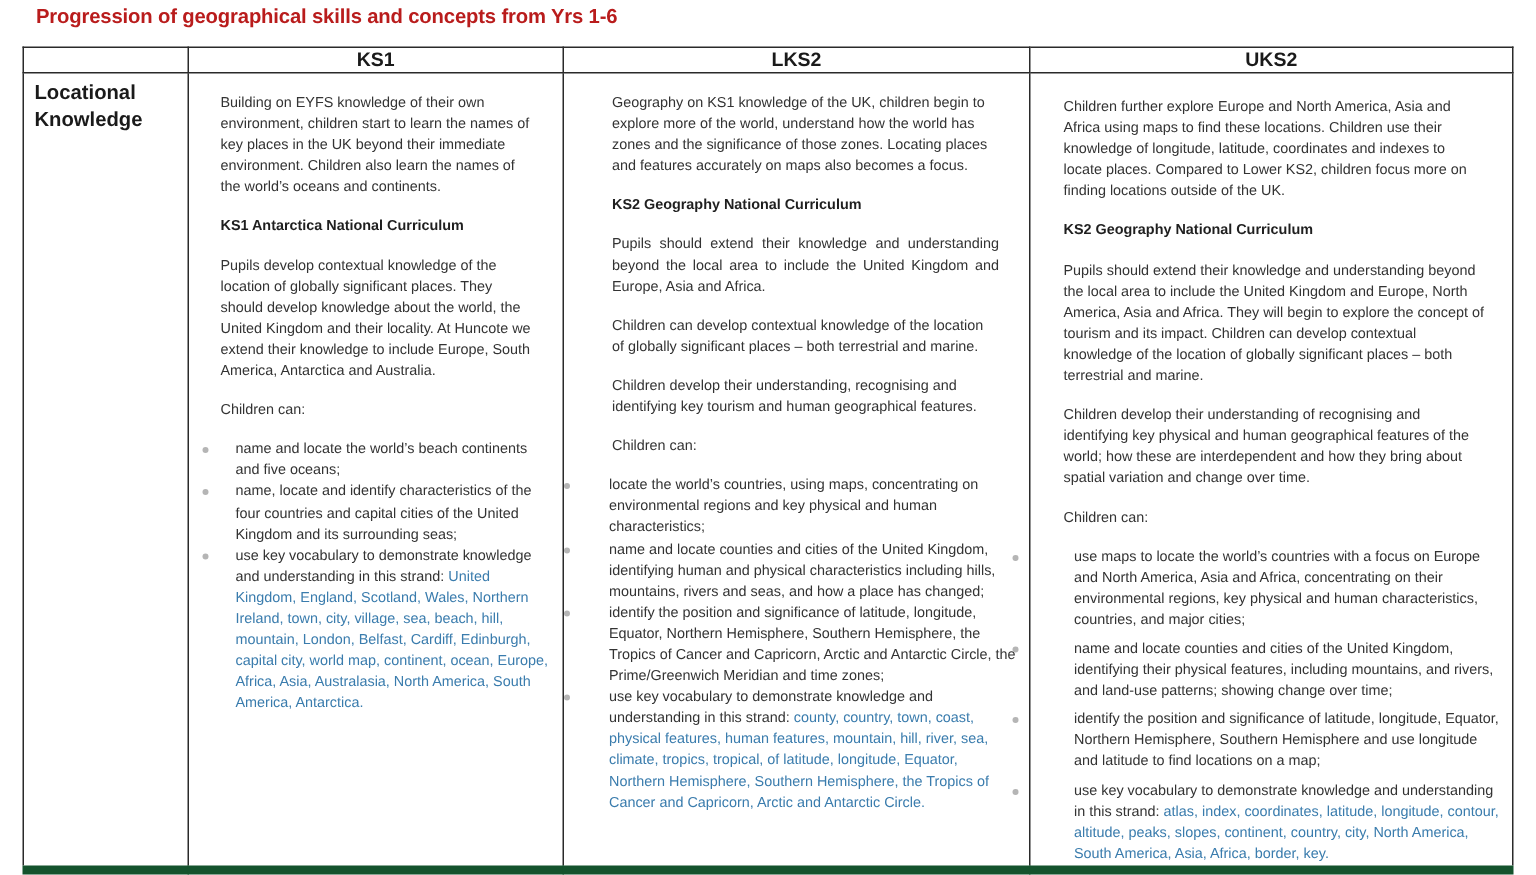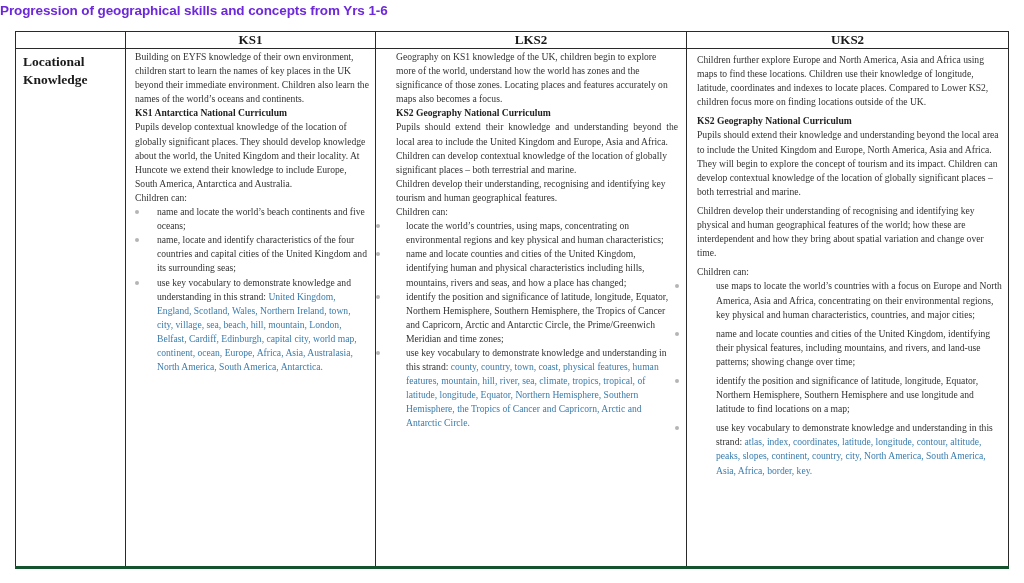--- a/index.html
+++ b/index.html
@@ -1,31 +1,31 @@
 <!DOCTYPE html>
 <html><head>
 <meta charset="utf-8">
 <style>
   html, body { margin: 0; padding: 0; background: #ffffff; }
   body { width: 1024px; height: 583px; overflow: hidden; position: relative;
          font-family: "Liberation Sans", sans-serif; color: #2b2b2b; }
-  .title { position: absolute; left: 0; top: 3px; font-size: 13.5px; font-weight: bold; color: #6d28d9; letter-spacing: -0.1px; }
+  .title { position: absolute; left: 24px; top: 3px; font-size: 13.5px; font-weight: bold; color: #b91c1c; letter-spacing: -0.1px; }
   table.grid { position: absolute; left: 15px; top: 31px; width: 993px; height: 538px;
                border-collapse: collapse; table-layout: fixed; }
-  table.grid td, table.grid th { border: 1.3px solid #2a2a2a; vertical-align: top; padding: 0; font-family: Liberation Serif, serif; }
+  table.grid td, table.grid th { border: 1.3px solid #2a2a2a; vertical-align: top; padding: 0; }
   table.grid tr.head { height: 17px; }
   table.grid th { font-size: 13px; font-weight: bold; text-align: center; color: #1a1a1a; line-height: 16px; }
-  table.grid tr.body { border-bottom: 3px solid #14532d; }
+  table.grid tr.body { border-bottom: 6px solid #14532d; }
   col.c0 { width: 110px; } col.c1 { width: 250px; } col.c2 { width: 311px; } col.c3 { width: 322px; }
   .rowhead { font-size: 13.5px; font-weight: bold; color: #1a1a1a; padding: 4px 0 0 7px !important; line-height: 18px; }
   .cell { font-size: 9.6px; line-height: 14.1px; color: #333; }
   .cell.ks1 { padding: 1px 6px 0 9px !important; }
   .cell.lks2 { padding: 1px 8px 0 20px !important; }
   .cell.uks2 { padding: 4px 6px 0 10px !important; }
-  .p { margin: 0; }
+  .p { margin: 12px; }
   .bold { font-weight: bold; color: #1f1f1f; }
   .gap { margin-top: 5px; }
   ul.bul { margin: 0; padding: 0; list-style: none; }
   ul.bul li { position: relative; padding-left: 22px; }
   .lks2 ul.bul li { padding-left: 12px; margin-left: -10px; padding-left: 20px; }
   .uks2 ul.bul li { padding-left: 29px; margin-left: -10px; }
   .uks2 ul.bul li + li { margin-top: 5px; }
   .bullet-icon { position: absolute; left: 0; top: 5px; width: 4px; height: 4px; border-radius: 50%; background: #b5b5b5; }
   .lks2 .bullet-icon { left: -10px; }
   .uks2 .bullet-icon { left: -12px; }

